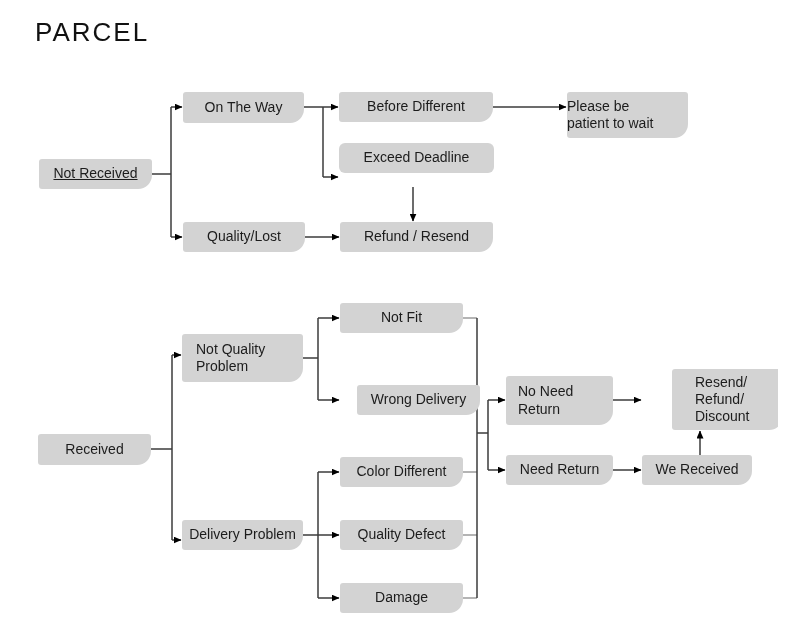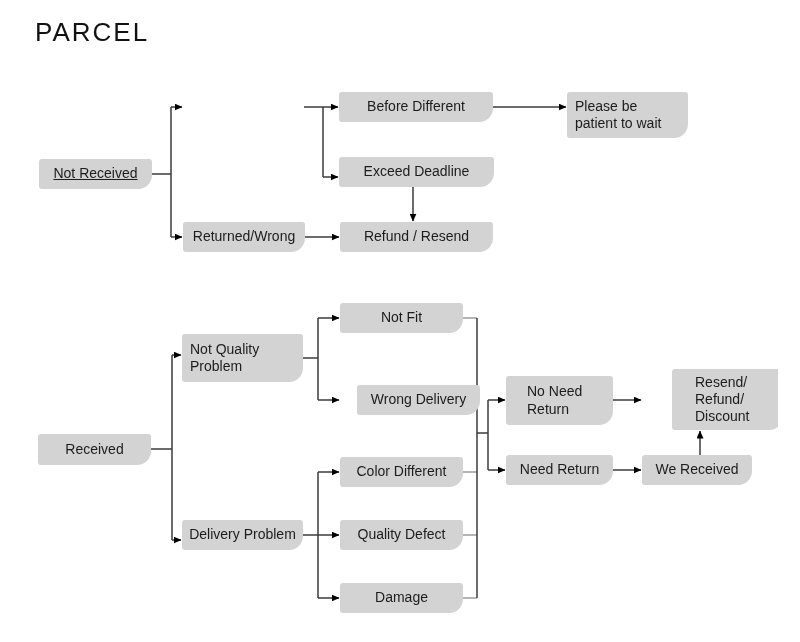--- a/index.html
+++ b/index.html
@@ -90,50 +90,51 @@
     <path class="edge" d="M488,400 V470"></path>
     <path class="edge" d="M488,400 H505" marker-end="url(#arr)"></path>
     <path class="edge" d="M488,470 H505" marker-end="url(#arr)"></path>
     <path class="edge" d="M613,400 H641" marker-end="url(#arr)"></path>
     <path class="edge" d="M613,470 H641" marker-end="url(#arr)"></path>
     <path class="edge" d="M700,455 V431" marker-end="url(#arr)"></path>
   </svg>
 
   <div class="node" style="left:39px;top:159px;width:113px;height:30px;text-decoration:underline;">Not Received</div>
 
+  <div class="node" style="left:183px;top:92px;width:121px;height:31px;">On The Way</div>
 
   <div class="node" style="left:339px;top:92px;width:154px;height:30px;">Before Different</div>
 
-  <div class="node left" style="left:567px;top:92px;width:121px;height:46px;padding-left:8px;">Please be
+  <div class="node left" style="left:567px;top:92px;width:121px;height:46px;">Please be
 patient to wait</div>
 
-  <div class="node" style="left:339px;top:157px;width:155px;height:30px;">Exceed Deadline</div>
+  <div class="node" style="left:339px;top:143px;width:155px;height:30px;border-radius:6px;">Exceed Deadline</div>
 
-  <div class="node" style="left:183px;top:222px;width:122px;height:30px;">Returned/Wrong</div>
+  <div class="node" style="left:183px;top:222px;width:122px;height:30px;">Quality/Lost</div>
 
   <div class="node" style="left:340px;top:222px;width:153px;height:30px;">Refund / Resend</div>
 
   <div class="node" style="left:38px;top:434px;width:113px;height:31px;">Received</div>
 
-  <div class="node left" style="left:182px;top:334px;width:121px;height:48px;padding-left:8px;">Not Quality
+  <div class="node left" style="left:182px;top:334px;width:121px;height:48px;padding-left:14px;">Not Quality
 Problem</div>
 
   <div class="node" style="left:182px;top:520px;width:121px;height:30px;">Delivery Problem</div>
 
   <div class="node" style="left:340px;top:303px;width:123px;height:30px;">Not Fit</div>
 
   <div class="node" style="left:340px;top:385px;width:123px;height:30px;margin-left:17px;">Wrong Delivery</div>
 
   <div class="node" style="left:340px;top:457px;width:123px;height:30px;">Color Different</div>
 
   <div class="node" style="left:340px;top:520px;width:123px;height:30px;">Quality Defect</div>
 
   <div class="node" style="left:340px;top:583px;width:123px;height:30px;">Damage</div>
 
-  <div class="node left" style="left:506px;top:376px;width:107px;height:49px;padding-left:21px;">No Need
+  <div class="node left" style="left:506px;top:376px;width:107px;height:49px;padding-left:12px;">No Need
 Return</div>
 
   <div class="node" style="left:506px;top:455px;width:107px;height:30px;">Need Return</div>
 
   <div class="node left" style="left:672px;top:369px;width:111px;height:61px;padding-left:23px;">Resend/
 Refund/
 Discount</div>
 
   <div class="node" style="left:642px;top:455px;width:110px;height:30px;">We Received</div>
 

